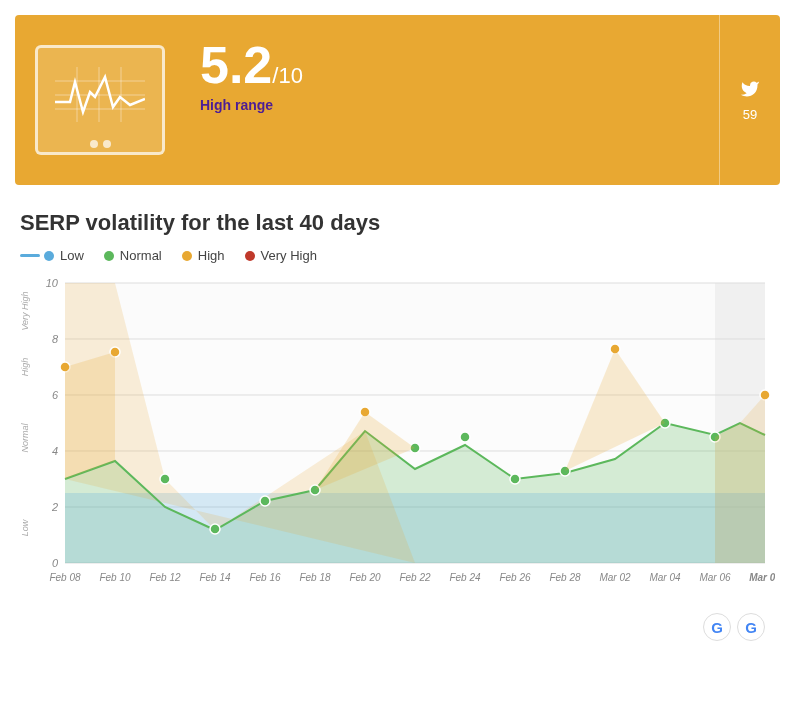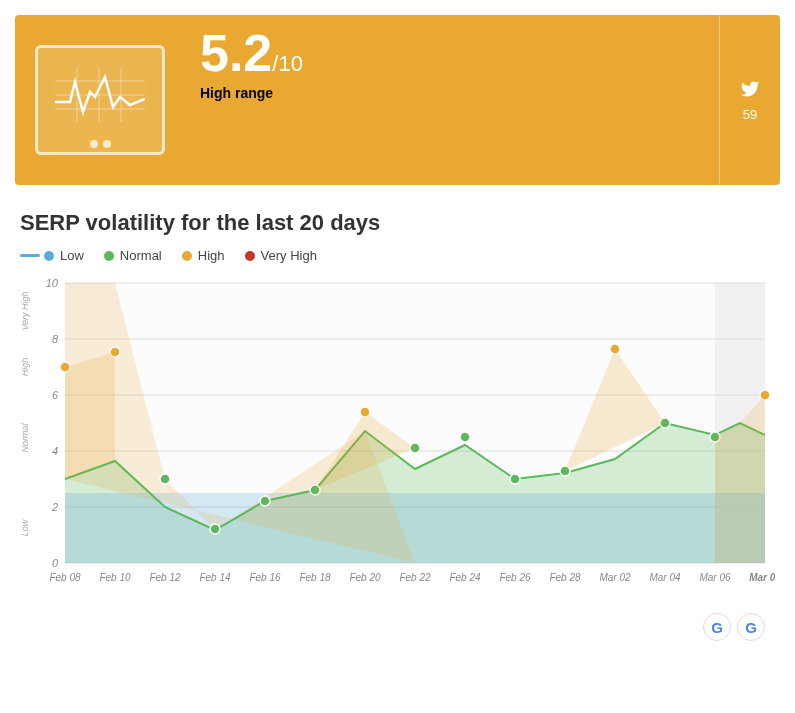--- a/index.html
+++ b/index.html
@@ -46,37 +46,37 @@
       margin-top: 4px;
     }
     .monitor-dot {
       width: 8px;
       height: 8px;
       background: rgba(255,255,255,0.7);
       border-radius: 50%;
     }
     .banner-content {
       flex: 1;
-      padding: 12px 15px;
+      padding: 24px 15px;
     }
     .score-main {
       font-size: 52px;
       font-weight: 700;
       line-height: 1;
       display: inline;
     }
     .score-denom {
       font-size: 22px;
       font-weight: 400;
     }
     .score-line {
       margin-bottom: 6px;
     }
     .range-label {
-      color: #000000;
+      color: #4c1d95;
       font-weight: 700;
       font-size: 14px;
       margin-bottom: 8px;
     }
     .description {
       font-size: 13px;
       color: rgba(255,255,255,0.95);
       line-height: 1.5;
       max-width: 430px;
     }
@@ -189,21 +189,21 @@
         <svg width="20" height="20" viewBox="0 0 24 24" fill="white">
           <path d="M23 3a10.9 10.9 0 01-3.14 1.53 4.48 4.48 0 00-7.86 3v1A10.66 10.66 0 013 4s-4 9 5 13a11.64 11.64 0 01-7 2c9 5 20 0 20-11.5a4.5 4.5 0 00-.08-.83A7.72 7.72 0 0023 3z"></path>
         </svg>
       </div>
       <span>59</span>
     </div>
   </div>
 </div>
 
 <div class="chart-section">
-  <h2 class="chart-title">SERP volatility for the last 20 days</h2>
+  <h2 class="chart-title">SERP volatility for the last 40 days</h2>
 
   <div class="legend">
     <div class="legend-item">
       <div style="display:flex;align-items:center;gap:4px;">
         <div style="width:20px;height:3px;background:#5AABDC;border-radius:2px;"></div>
         <div style="width:10px;height:10px;background:#5AABDC;border-radius:50%;"></div>
       </div>
       <span>Low</span>
     </div>
     <div class="legend-item">

